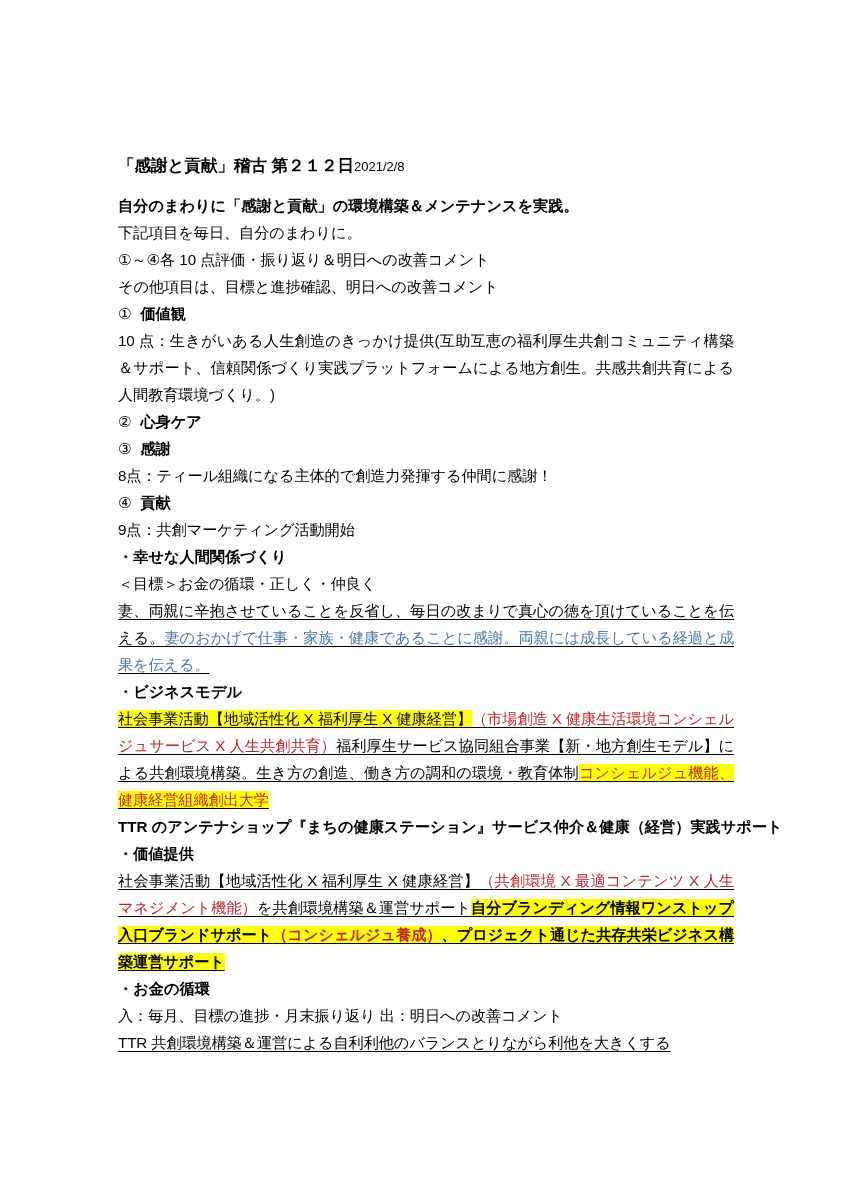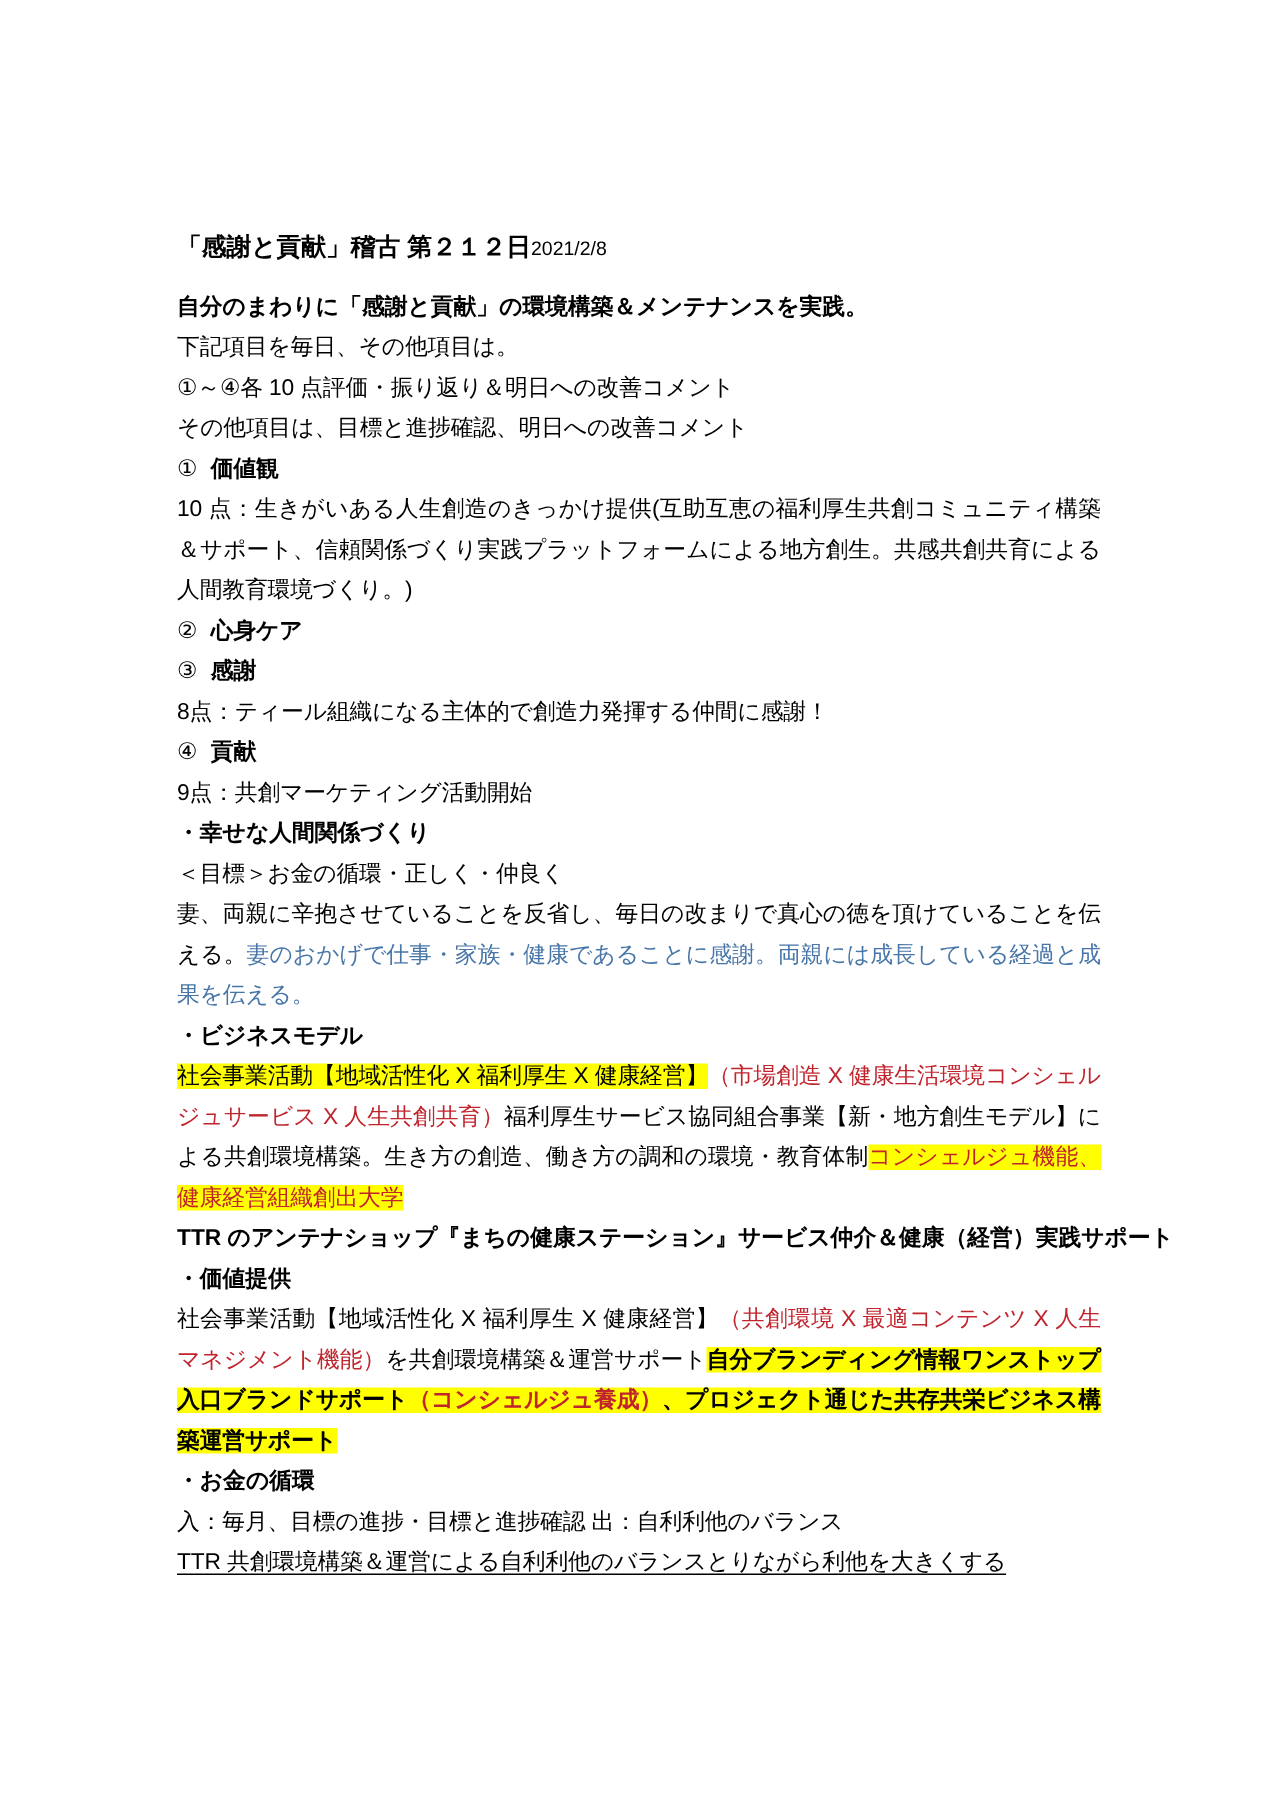--- a/index.html
+++ b/index.html
@@ -83,36 +83,37 @@
   
   .para {
     font-size: 15.2px;
     line-height: 27px;
     letter-spacing: -0.1px;
     text-align: justify;
     text-justify: inter-character;
     width: 616px;
   }
   .para-u {
+    text-decoration: underline;
     text-underline-offset: 3px;
     text-decoration-thickness: 1px;
   }
 </style>
 </head>
 <body>
 
 <div class="page">
   <div class="doc-body">
 
     <div class="title-line">
       <span>「感謝と貢献」稽古  第２１２日</span><span class="title-date">2021/2/8</span>
     </div>
 
     <div class="hdr">自分のまわりに「感謝と貢献」の環境構築＆メンテナンスを実践。</div>
-    <div class="ln">下記項目を毎日、その他項目は。</div>
+    <div class="ln">下記項目を毎日、自分のまわりに。</div>
     <div class="ln">①～④各 10 点評価・振り返り＆明日への改善コメント</div>
     <div class="ln">その他項目は、目標と進捗確認、明日への改善コメント</div>
 
     <div class="ln">
       <span class="secnum">①</span><span class="seclabel">価値観</span>
     </div>
     <div class="para">10 点：生きがいある人生創造のきっかけ提供(互助互恵の福利厚生共創コミュニティ構築＆サポート、信頼関係づくり実践プラットフォームによる地方創生。共感共創共育による人間教育環境づくり。)</div>
 
     <div class="ln">
       <span class="secnum">②</span><span class="seclabel">心身ケア</span>
@@ -133,17 +134,17 @@
     <div class="para para-u"><span>妻、両親に辛抱させていることを反省し、毎日の改まりで真心の徳を頂けていることを伝える。</span><span class="blue">妻のおかげで仕事・家族・健康であることに感謝。両親には成長している経過と成果を伝える。</span></div>
 
     <div class="hdr">・ビジネスモデル</div>
     <div class="para para-u"><span class="hl">社会事業活動【地域活性化 X 福利厚生 X 健康経営】</span><span class="red">（</span><span class="red">市場創造 X 健康生活環境コンシェルジュサービス X 人生共創共育</span><span class="red">）</span><span>福利厚生サービス協同組合事業【新・地方創生モデル】による共創環境構築。生き方の創造、働き方の調和の環境・教育体制</span><span class="hl-red">コンシェルジュ機能、健康経営組織創出大学</span></div>
     <div class="hdr">TTR のアンテナショップ『まちの健康ステーション』サービス仲介＆健康（経営）実践サポート</div>
 
     <div class="hdr">・価値提供</div>
     <div class="para para-u"><span>社会事業活動【地域活性化 X 福利厚生 X 健康経営】</span><span class="red">（</span><span class="red">共創環境 X 最適コンテンツ X 人生マネジメント機能</span><span class="red">）</span><span>を共創環境構築＆運営サポート</span><span class="hl bold">自分ブランディング情報ワンストップ入口ブランドサポート</span><span class="hl-red bold">（コンシェルジュ養成）</span><span class="hl bold">、プロジェクト通じた共存共栄ビジネス構築運営サポート</span></div>
 
     <div class="hdr">・お金の循環</div>
-    <div class="ln">入：毎月、目標の進捗・目標と進捗確認  出：自利利他のバランス</div>
+    <div class="ln">入：毎月、目標の進捗・月末振り返り  出：明日への改善コメント</div>
     <div class="ln u">TTR 共創環境構築＆運営による自利利他のバランスとりながら利他を大きくする</div>
 
   </div>
 </div>
 
 </body></html>

